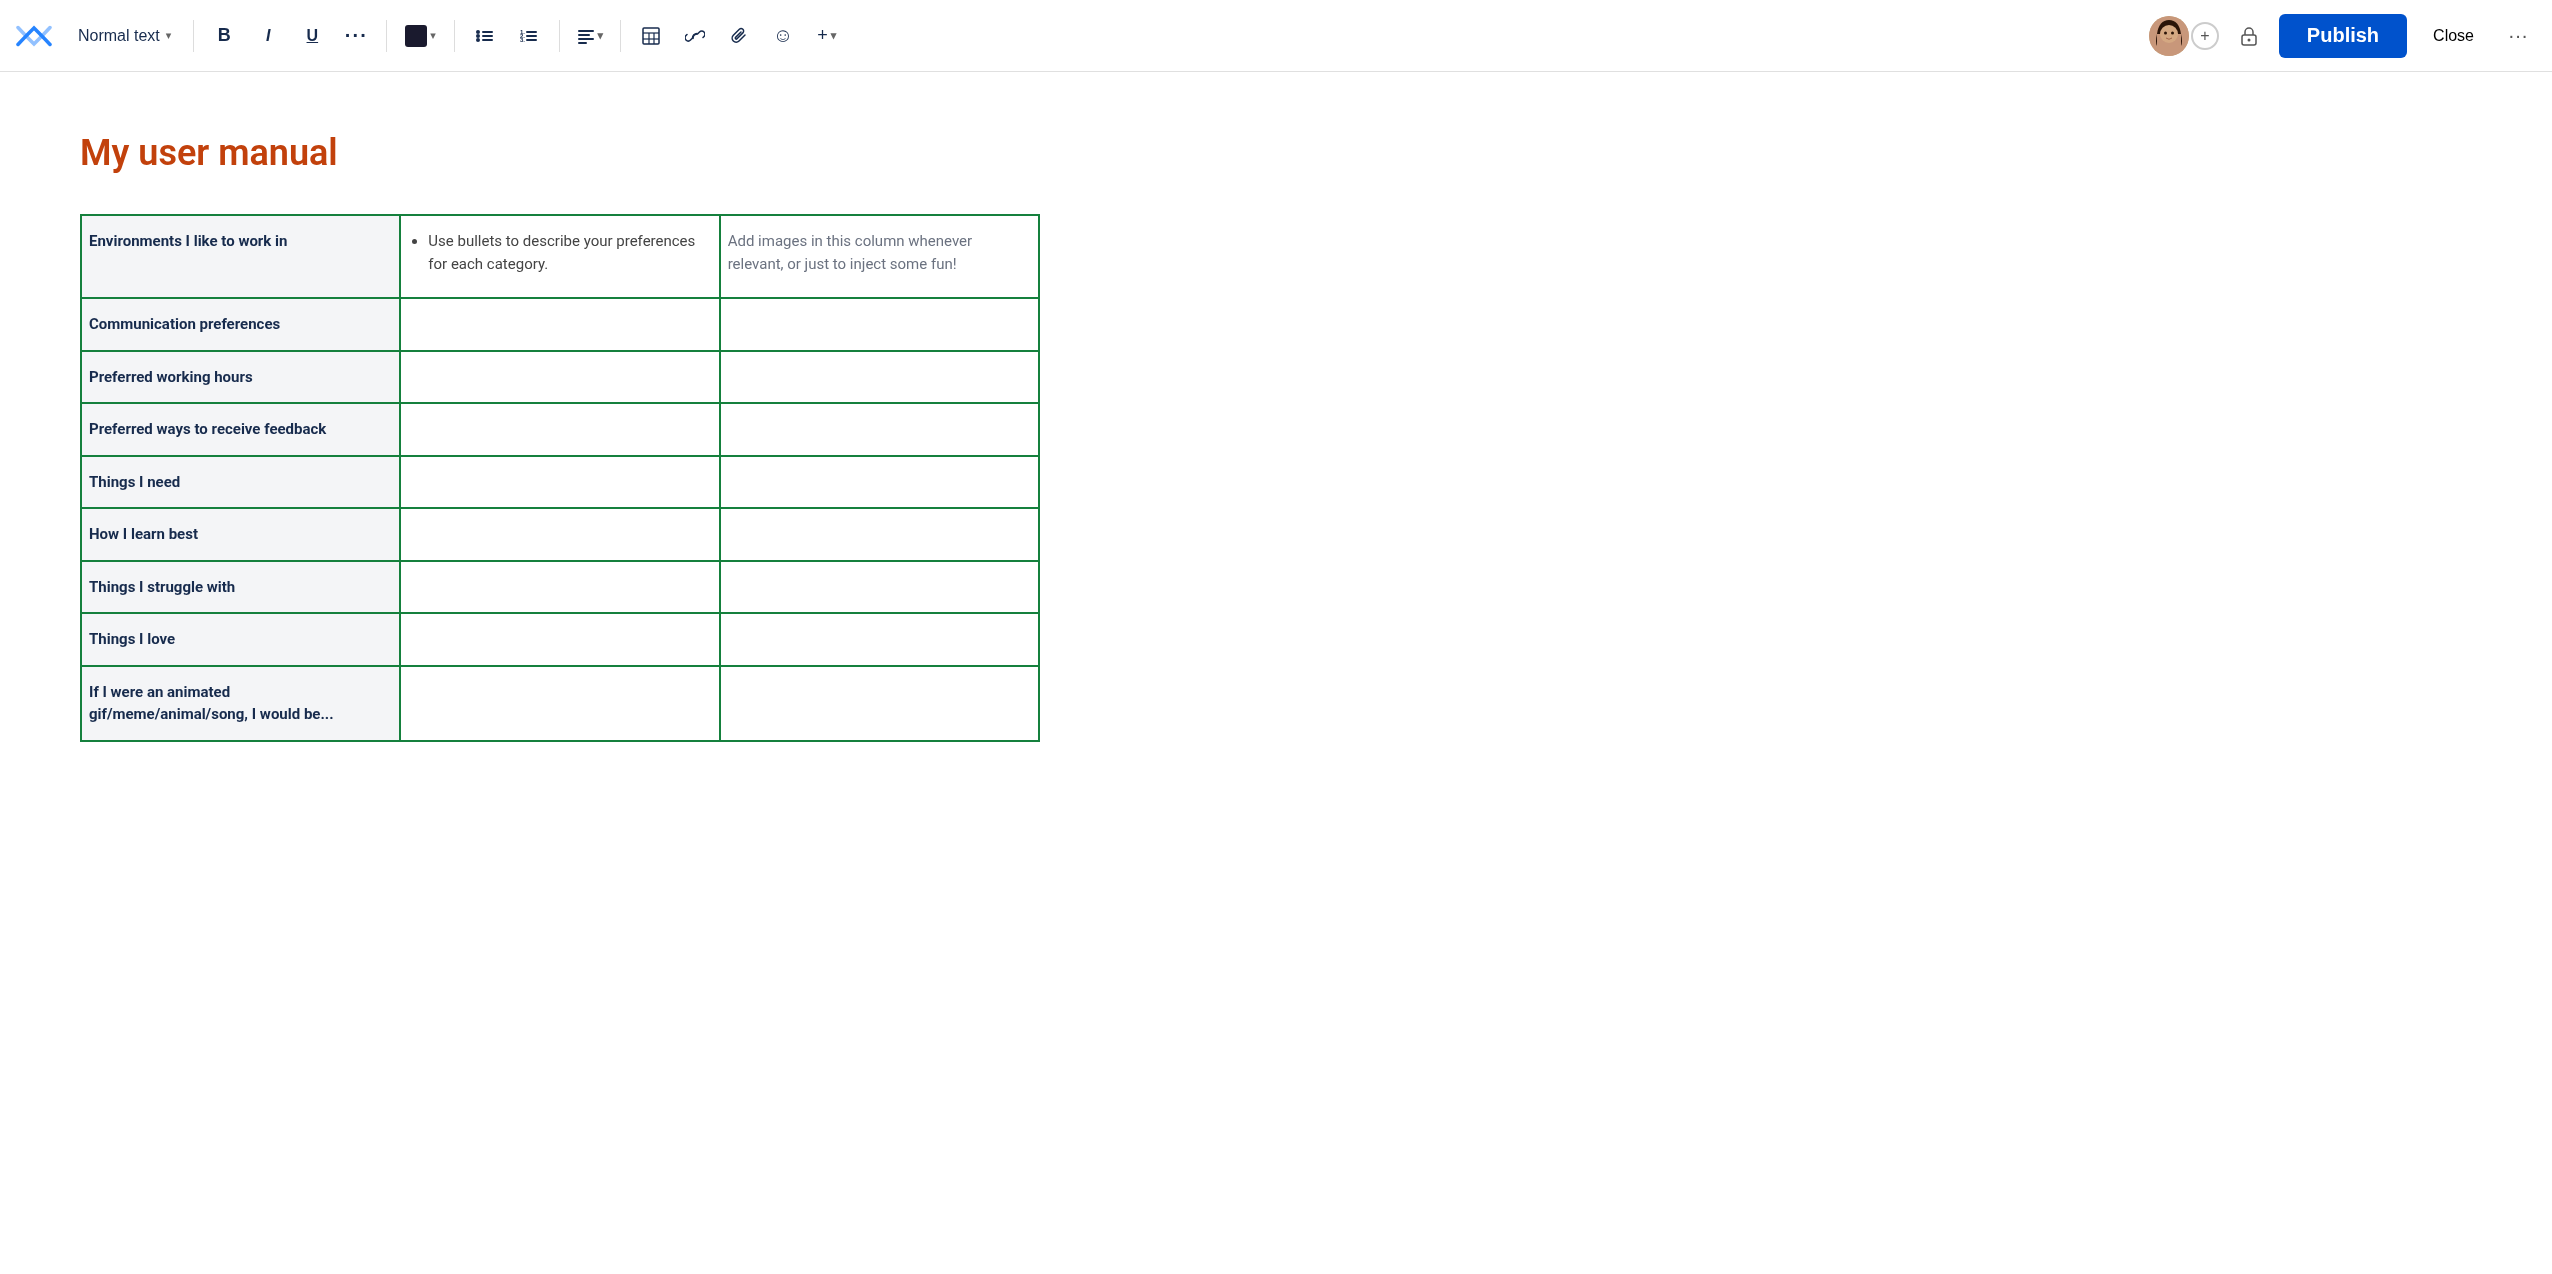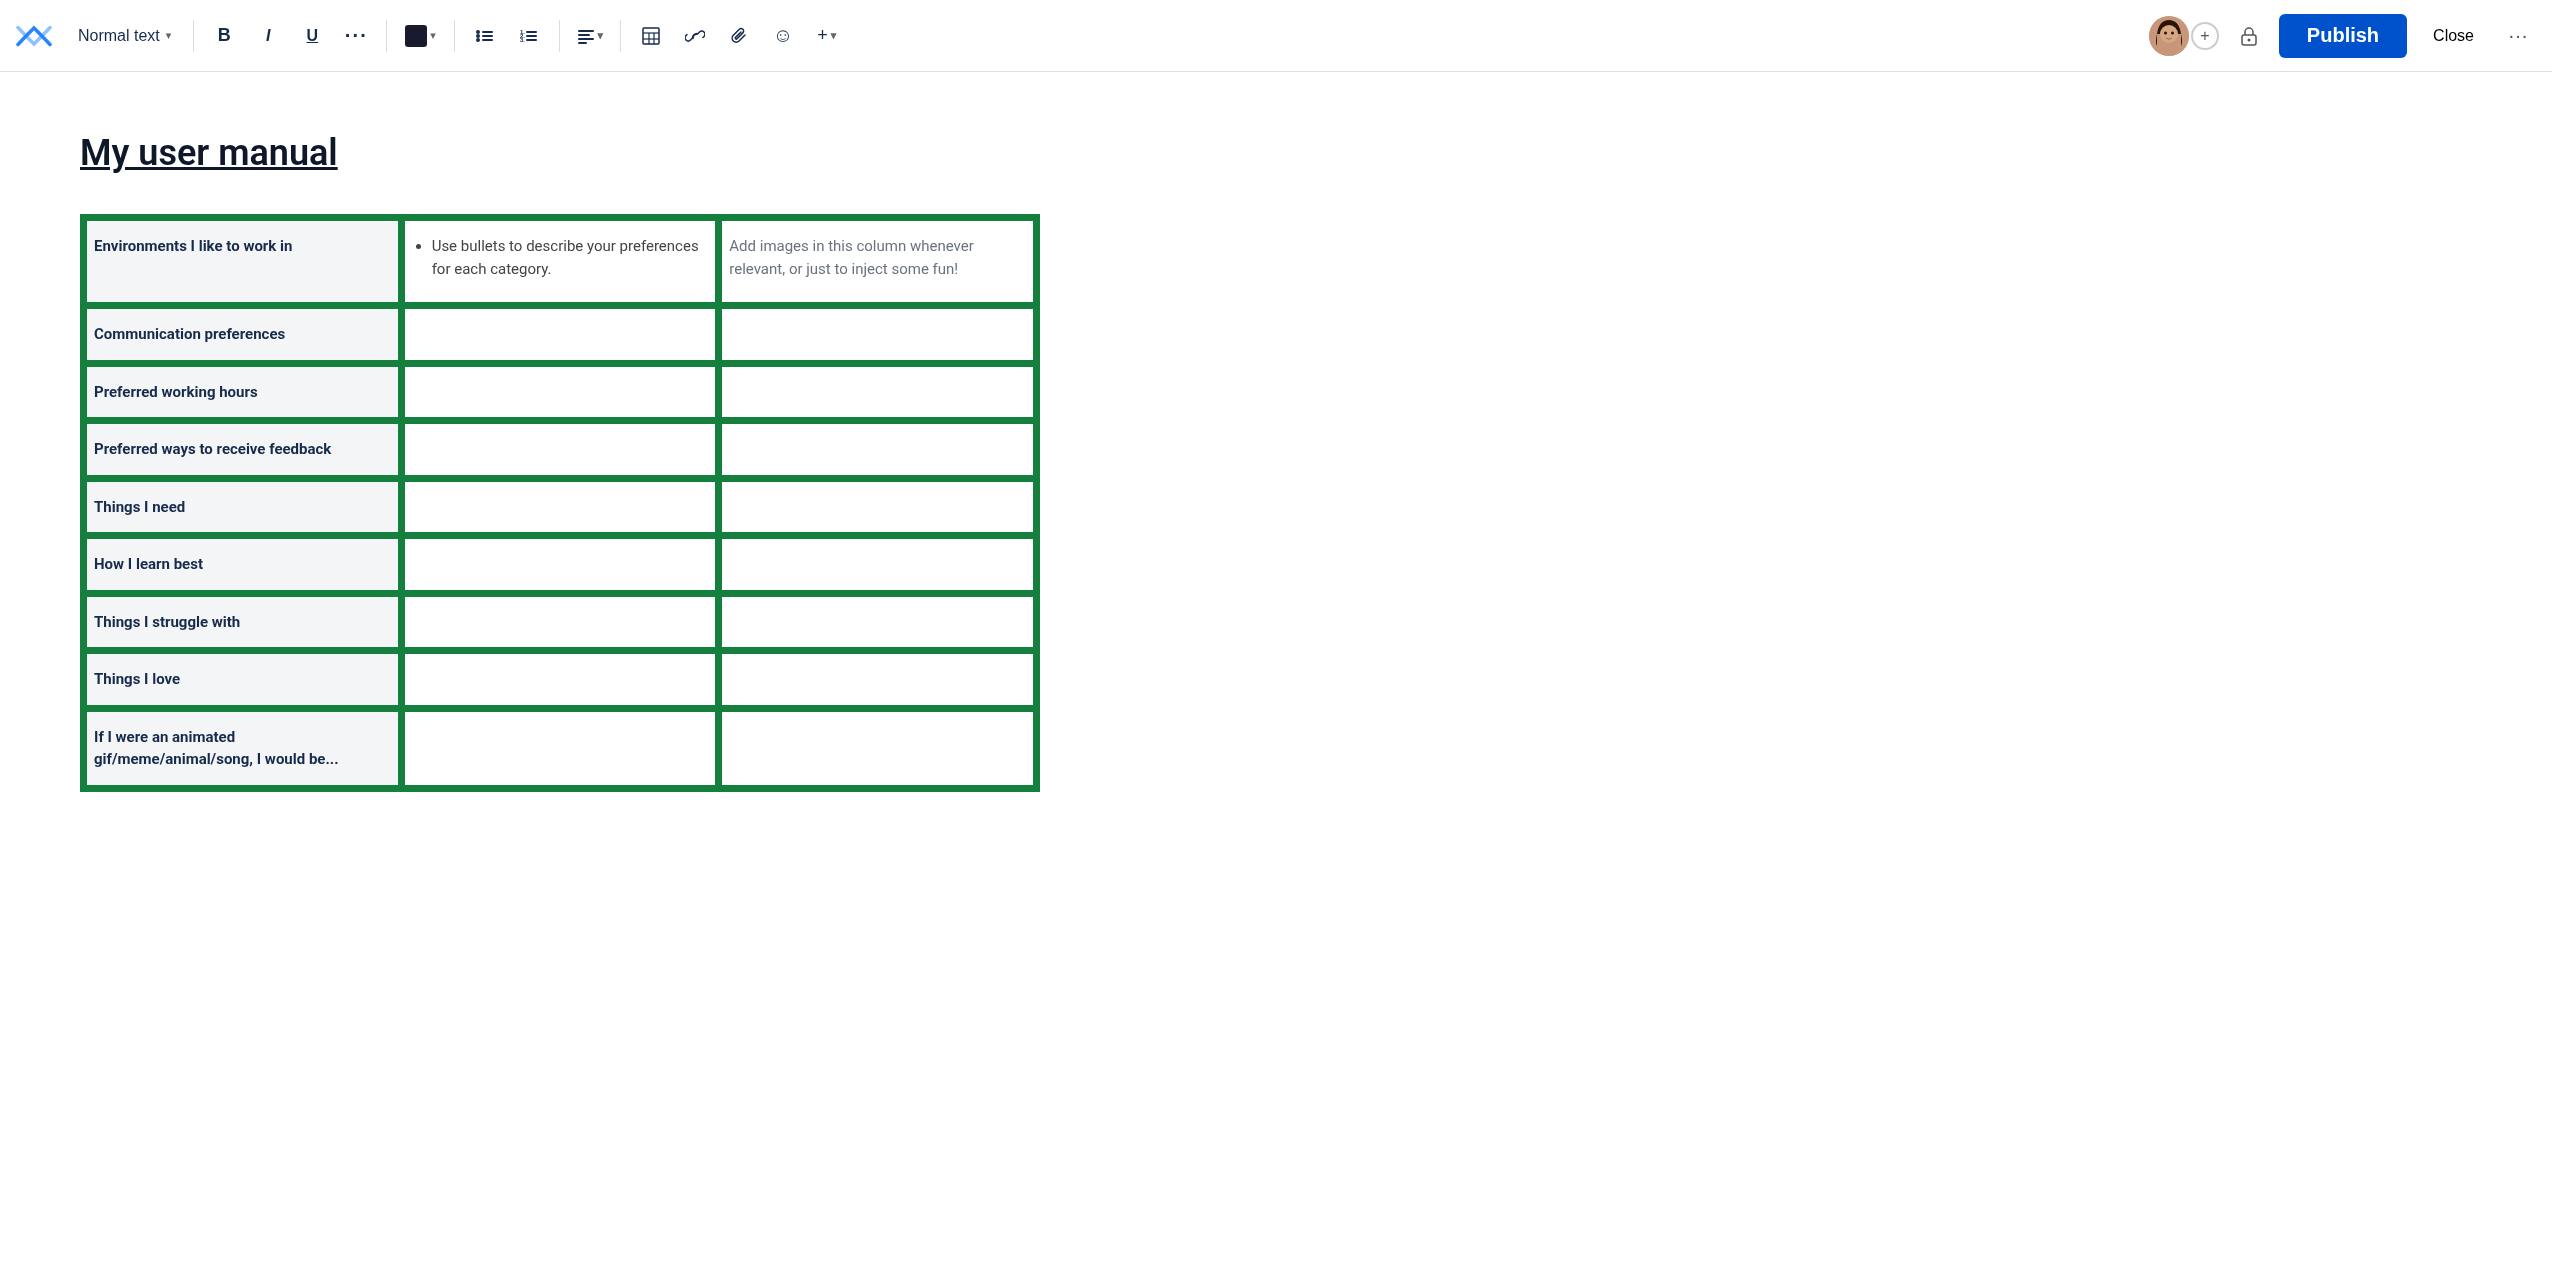--- a/index.html
+++ b/index.html
@@ -171,34 +171,33 @@
     
     .content-area {
       overflow-y: auto;
       height: calc(100vh - 72px);
       padding: 60px 80px;
       background: #fff;
     }
     .page-title {
       font-size: 36px;
       font-weight: 600;
-      color: #0f172a;
+      color: #c2410c;
       margin-bottom: 40px;
-      text-decoration: underline;
     }
 
     
     .user-table {
       width: 100%;
       max-width: 960px;
       border-collapse: collapse;
       border: 1px solid #c1c7d0;
     }
     .user-table td {
-      border: 7px solid #15803d;
+      border: 2px solid #15803d;
       padding: 14px 7px;
       vertical-align: top;
       font-size: 15px;
       line-height: 1.5;
     }
     .col-label {
       width: 33%;
       background: #f4f5f7;
     }
     .col-label strong {

